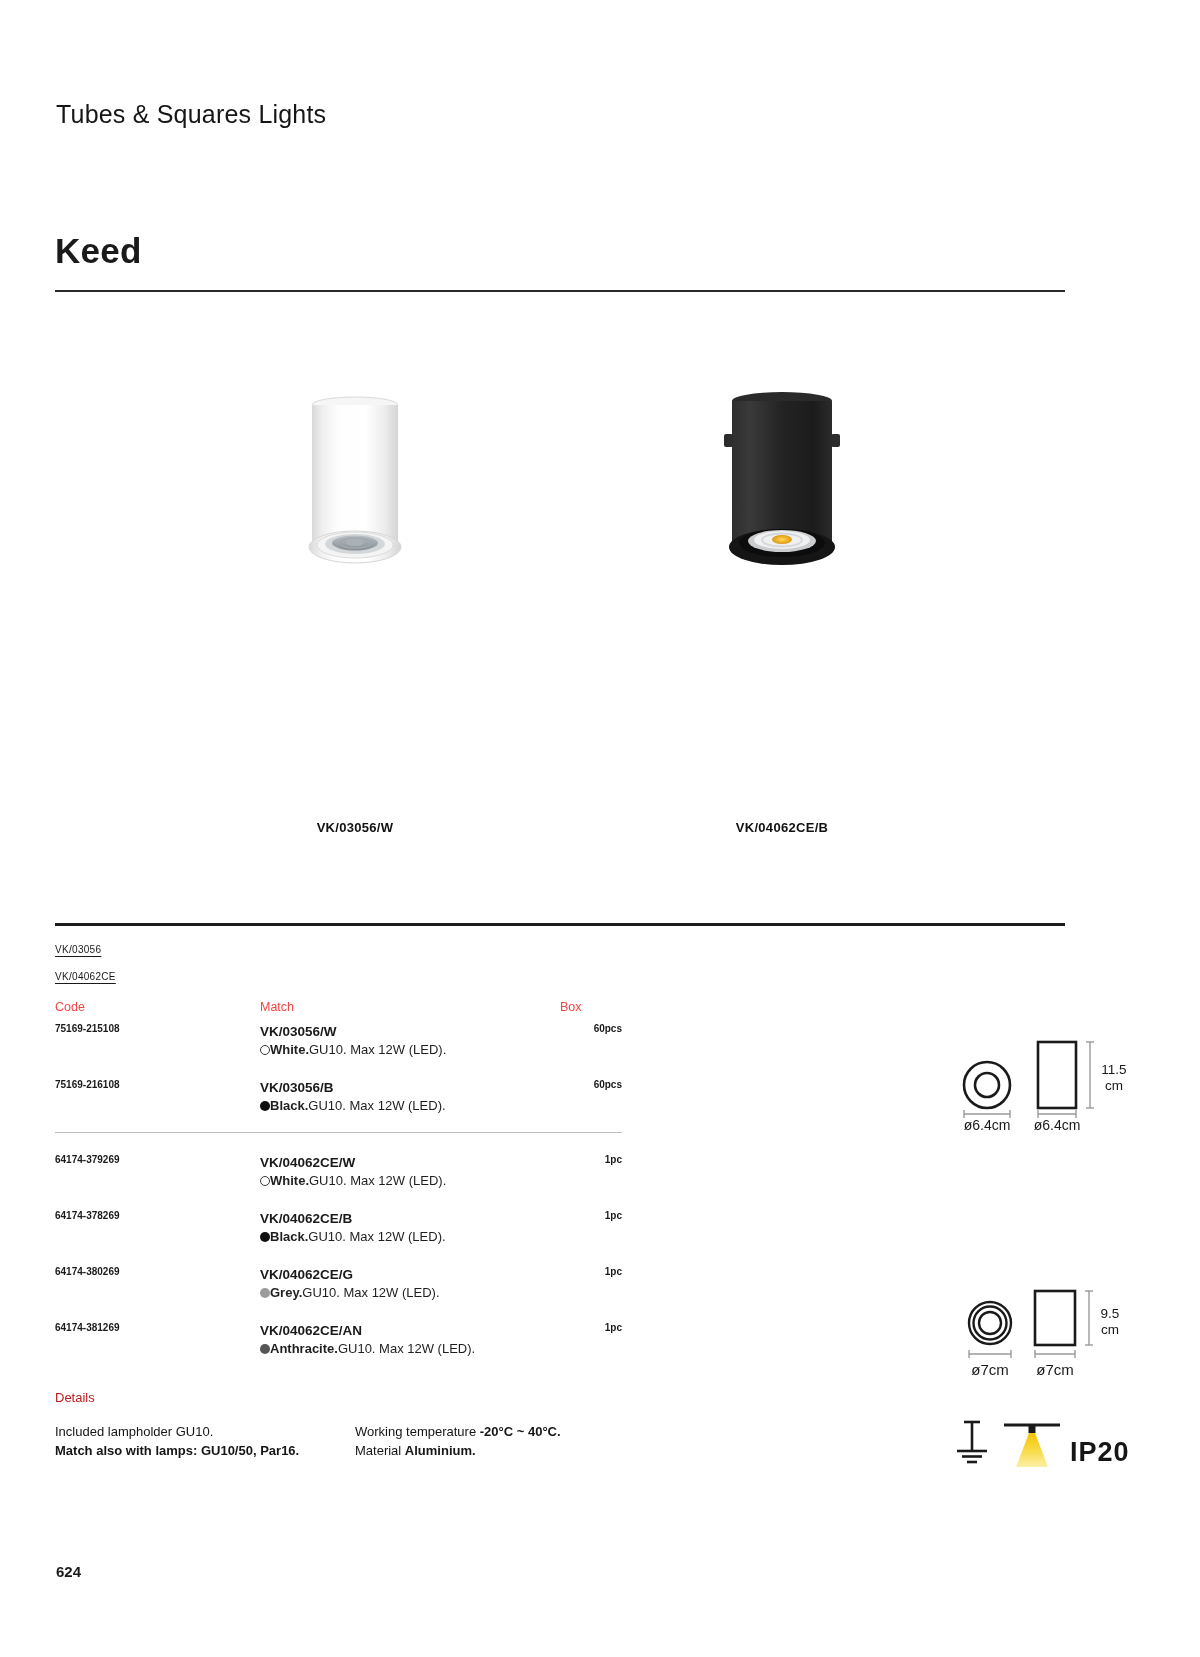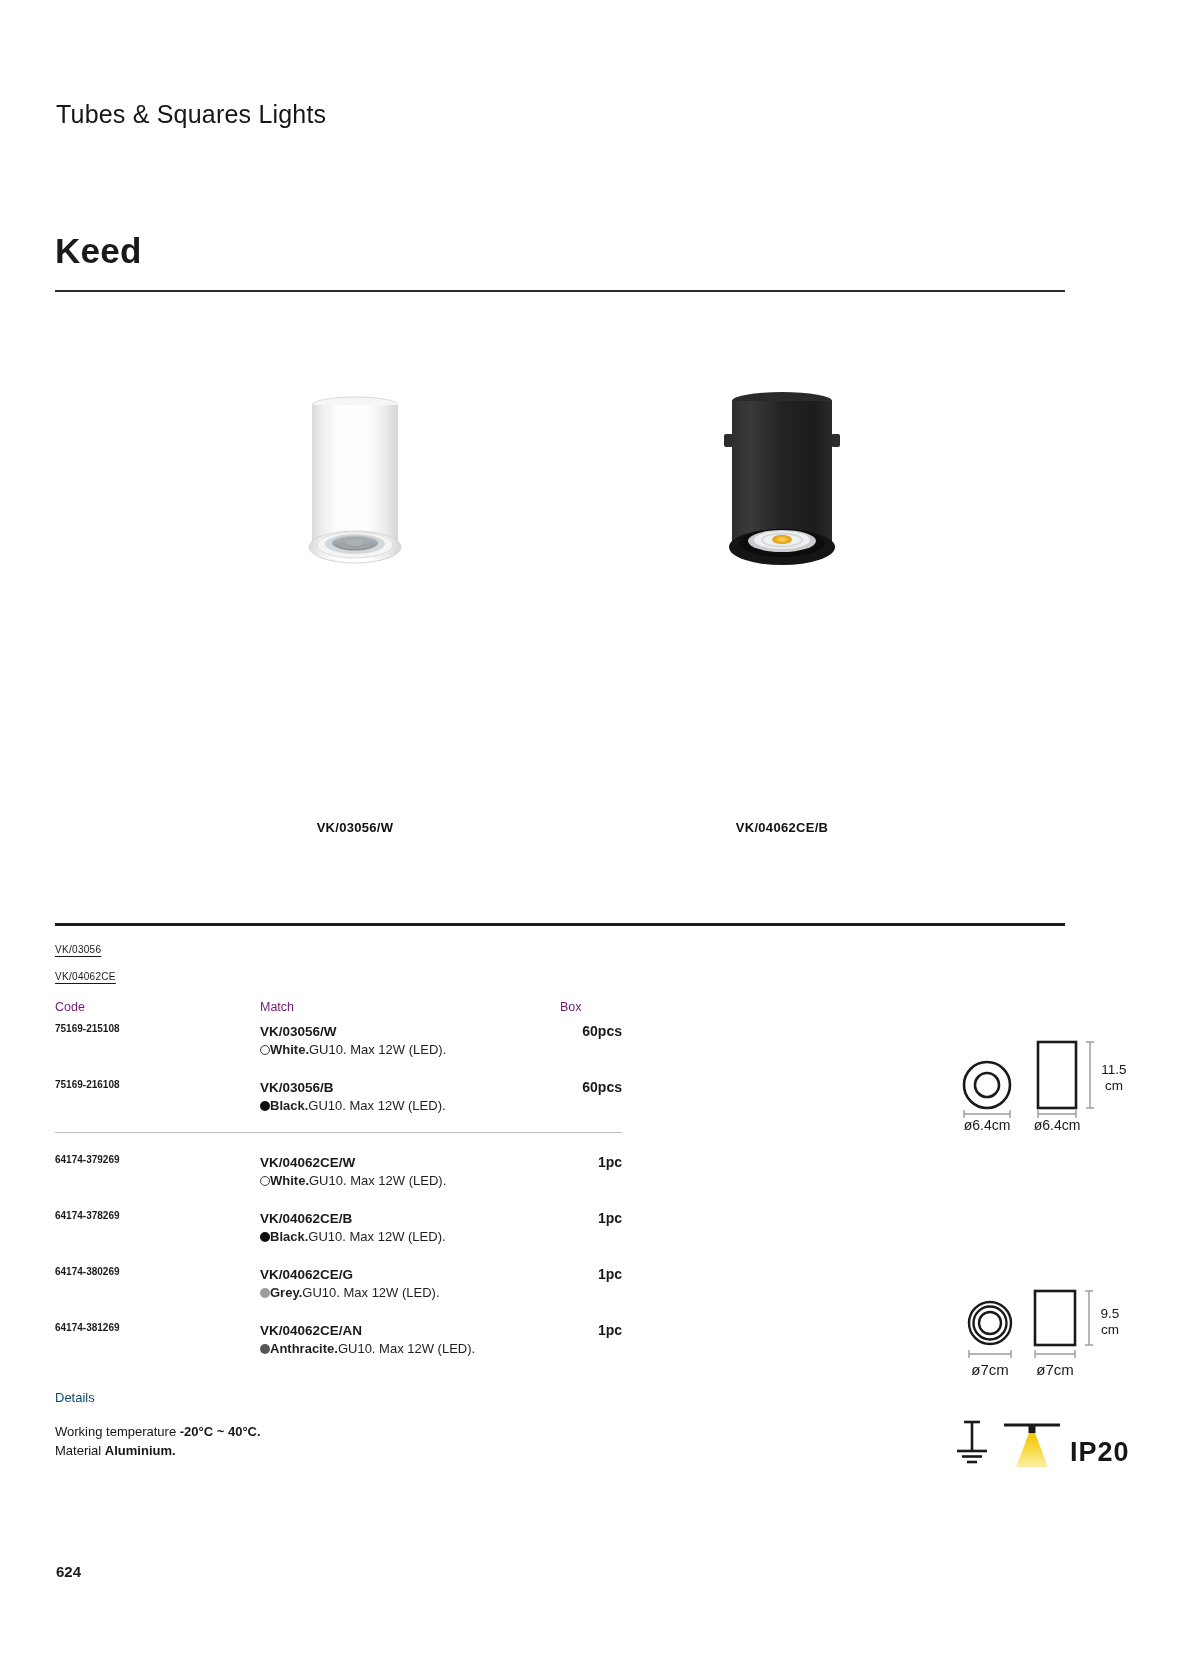--- a/index.html
+++ b/index.html
@@ -18,38 +18,38 @@
   .fig2{left:682px;top:384px;}
   .fig svg{display:block;margin:0 auto;}
   .fig-caption{position:absolute;left:0;width:100%;text-align:center;font-size:13px;font-weight:700;letter-spacing:0.3px;color:#111;}
   .fig1 .fig-caption{top:430px;}
   .fig2 .fig-caption{top:436px;}
 
   .codes{position:absolute;left:55px;top:936px;}
   .code-link{font-size:10px;font-weight:400;line-height:27px;letter-spacing:0.3px;text-decoration:underline;text-underline-offset:3px;}
 
   .table{position:absolute;left:55px;top:1000px;width:567px;}
-  .thead{display:grid;grid-template-columns:205px 1fr 62px;font-size:12.5px;color:#701a75;margin-bottom:9px;}
+  .thead{display:grid;grid-template-columns:205px 1fr 62px;font-size:12.5px;color:#ef4444;margin-bottom:9px;}
   .thead .h-box{text-align:left;}
   .t-row{display:grid;grid-template-columns:205px 1fr 62px;margin-bottom:20px;}
   .cell-code{font-size:10px;font-weight:700;}
   .model-name{display:block;font-size:13.5px;font-weight:700;line-height:17px;}
   .model-desc{display:flex;align-items:center;gap:0;font-size:13px;line-height:19px;color:#1f1f1f;}
   .cname{font-weight:700;}
   .spec{font-weight:400;}
-  .cell-box{text-align:right;font-size:14px;font-weight:700;}
+  .cell-box{text-align:right;font-size:10px;font-weight:700;}
   .group-divider{border:none;border-top:1.5px solid #bdbdbd;margin:-3px 0 21px 0;}
   .swatch{width:10px;height:10px;border-radius:50%;flex:0 0 auto;box-sizing:border-box;background:#fff;}
   .swatch[data-swatch="white"]{border:1.5px solid #3a3a3a;background:#ffffff;}
   .swatch[data-swatch="black"]{background:#101010;}
   .swatch[data-swatch="grey"]{background:#9b9b9b;}
   .swatch[data-swatch="anthracite"]{background:#565656;}
 
   .details{position:absolute;left:55px;top:1390px;width:567px;}
-  .details-label{font-size:13px;color:#0c4a6e;margin-bottom:17px;}
+  .details-label{font-size:13px;color:#b91c1c;margin-bottom:17px;}
   .details-cols{display:flex;}
   .dcol1{width:300px;}
   .dline{font-size:13px;line-height:19px;color:#161616;}
   .dbold{font-weight:700;}
 
   .diag{position:absolute;}
   .diag1{left:940px;top:1028px;}
   .diag2{left:940px;top:1278px;}
   .diag text{font-family:"Liberation Sans",sans-serif;fill:#1a1a1a;}
 
@@ -217,20 +217,24 @@
           <span class="spec">GU10. Max 12W (LED).</span>
         </span>
       </span>
       <span class="cell-box">1pc</span>
     </div>
   </div>
 
   <div class="details">
     <div class="details-label">Details</div>
     <div class="details-cols">
+      <div class="dcol1">
+        <div class="dline">Included lampholder GU10.</div>
+        <div class="dline dbold">Match also with lamps: GU10/50, Par16.</div>
+      </div>
       <div class="dcol2">
         <div class="dline"><span>Working temperature </span><span class="dbold">-20°C ~ 40°C.</span></div>
         <div class="dline"><span>Material </span><span class="dbold">Aluminium.</span></div>
       </div>
     </div>
   </div>
 
   <svg class="diag diag1" width="210" height="105" viewBox="0 0 210 105">
     <circle cx="47" cy="57" r="23" fill="none" stroke="#1a1a1a" stroke-width="2.6"></circle>
     <circle cx="47" cy="57" r="12" fill="none" stroke="#1a1a1a" stroke-width="2.6"></circle>

